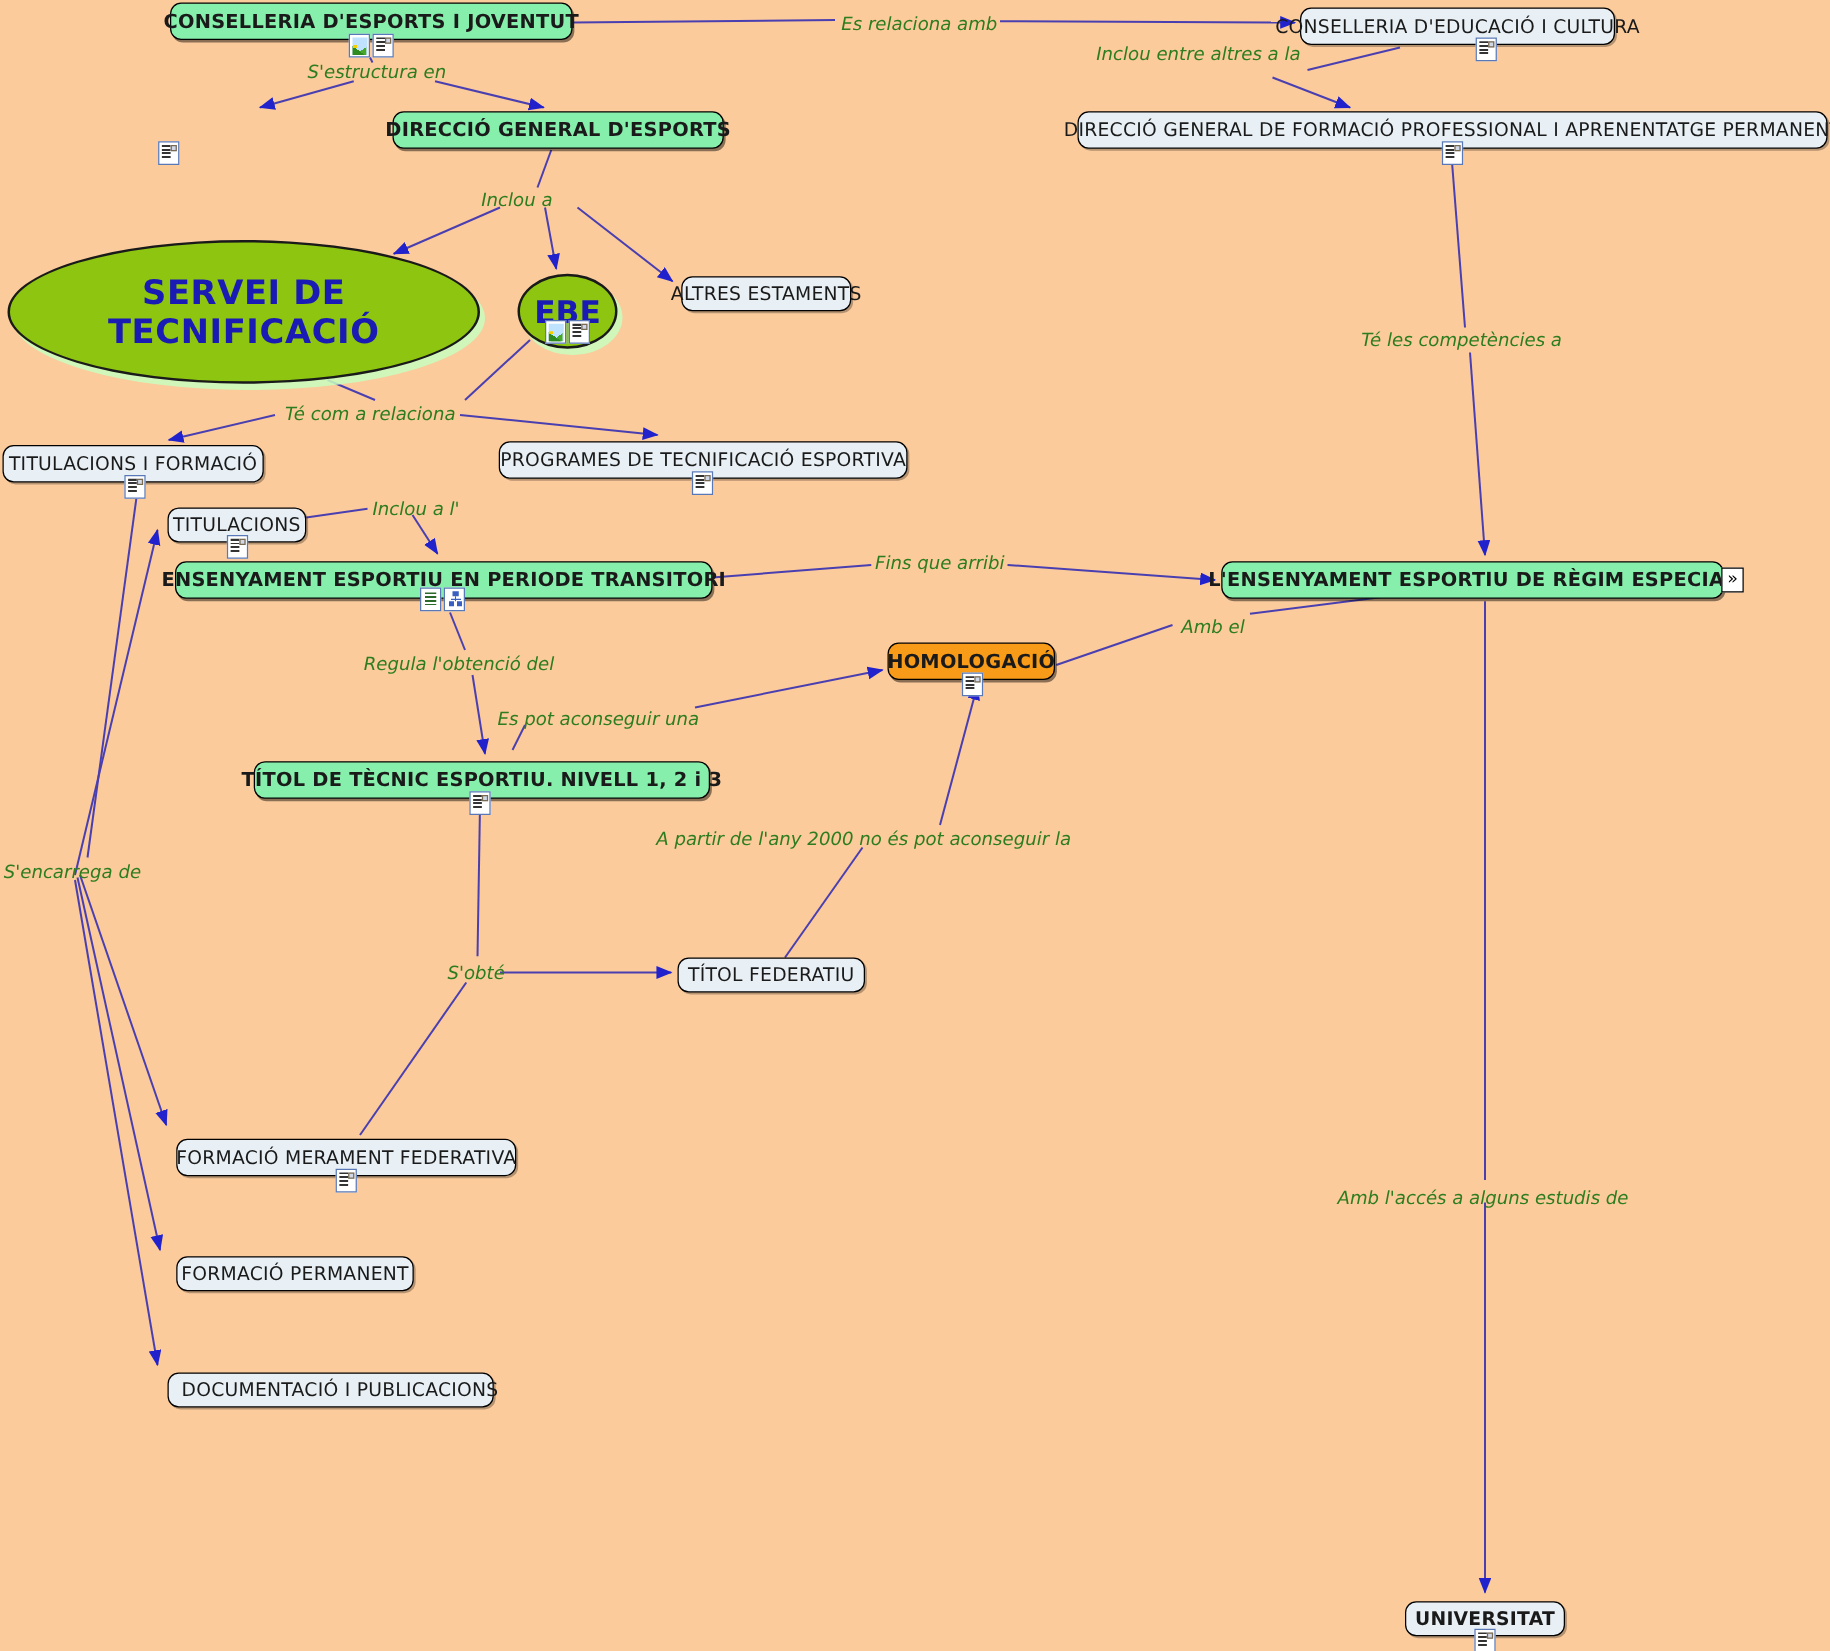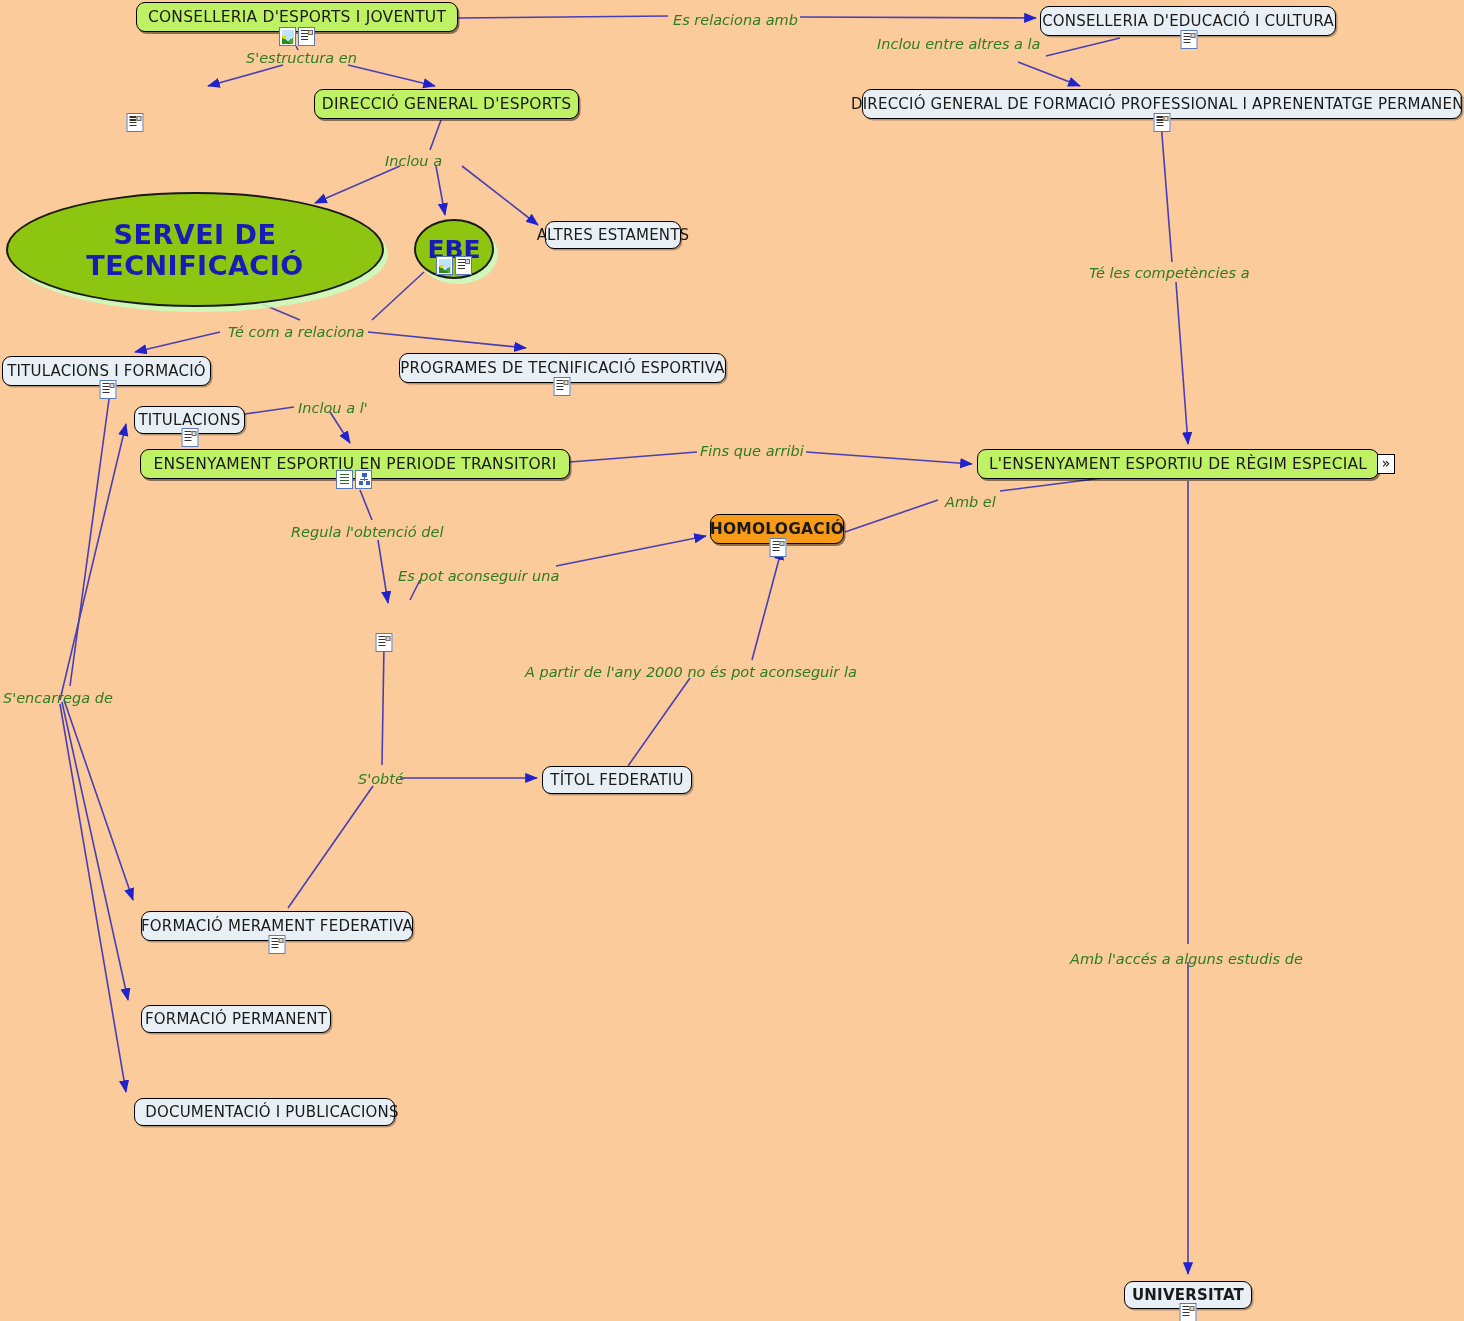--- a/index.html
+++ b/index.html
@@ -33,23 +33,23 @@
     align-items: center;
     justify-content: center;
     text-align: center;
     font-size: 15px;
     letter-spacing: 0.2px;
     white-space: nowrap;
     box-shadow: 1.5px 1.5px 0 rgba(0,0,0,0.28);
     z-index: 5;
   }
   .node.green {
-    background: #bef264;
+    background: #86efac;
     border-color: #000;
-    font-weight: normal;
+    font-weight: bold;
     font-size: 15.5px;
     box-shadow: 1.5px 2px 0 rgba(0,0,0,0.45);
   }
   .node.orange {
     background: #f79b18;
     border-color: #000;
     font-weight: bold;
     font-size: 15.5px;
     box-shadow: 1.5px 2px 0 rgba(0,0,0,0.45);
   }
@@ -257,21 +257,21 @@
   </svg>
 
   <div class="node green" id="node-conselleria-esports" style="left:136px; top:2px; width:322px; height:30px;">
     <span>CONSELLERIA D'ESPORTS I JOVENTUT</span>
   </div>
   <div class="icons" style="left:297px; top:27px;">
     <span class="ico ico-picture"></span>
     <span class="ico ico-note"></span>
   </div>
 
-  <div class="node" id="node-conselleria-educacio" style="left:1040px; top:6px; width:296px; height:30px;">
+  <div class="node" id="node-conselleria-educacio" style="left:1040px; top:6px; width:252px; height:30px;">
     <span>CONSELLERIA D'EDUCACIÓ I CULTURA</span>
   </div>
   <div class="icons" style="left:1189px; top:30px;">
     <span class="ico ico-note"></span>
   </div>
 
   <div class="icons" style="left:135px; top:113px;">
     <span class="ico ico-note"></span>
   </div>
 
@@ -326,20 +326,23 @@
     <span>»</span>
   </div>
 
   <div class="node orange" id="node-homologacio" style="left:710px; top:514px; width:134px; height:30px;">
     <span>HOMOLOGACIÓ</span>
   </div>
   <div class="icons" style="left:778px; top:538px;">
     <span class="ico ico-note"></span>
   </div>
 
+  <div class="node green" id="node-titol-tecnic" style="left:203px; top:609px; width:365px; height:30px;">
+    <span>TÍTOL DE TÈCNIC ESPORTIU. NIVELL 1, 2 i 3</span>
+  </div>
   <div class="icons" style="left:384px; top:633px;">
     <span class="ico ico-note"></span>
   </div>
 
   <div class="node" id="node-titol-federatiu" style="left:542px; top:766px; width:150px; height:28px;">
     <span>TÍTOL  FEDERATIU</span>
   </div>
 
   <div class="node" id="node-formacio-federativa" style="left:141px; top:911px; width:272px; height:30px;">
     <span>FORMACIÓ MERAMENT FEDERATIVA</span>

